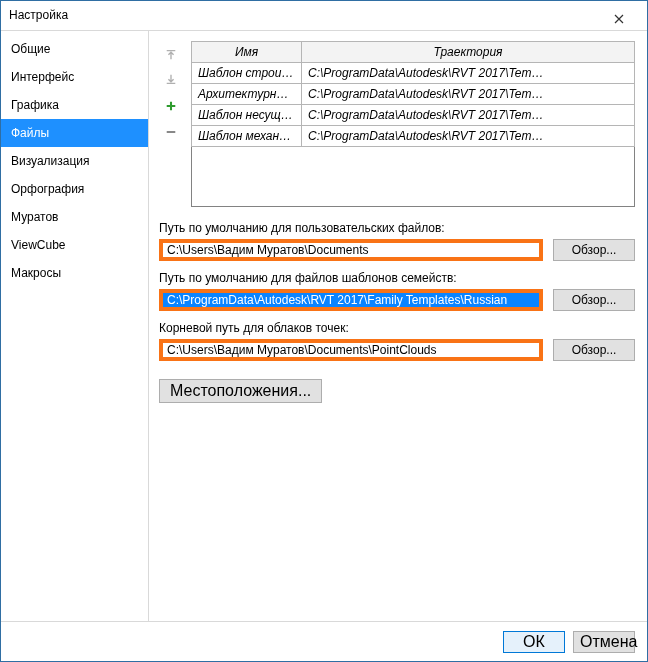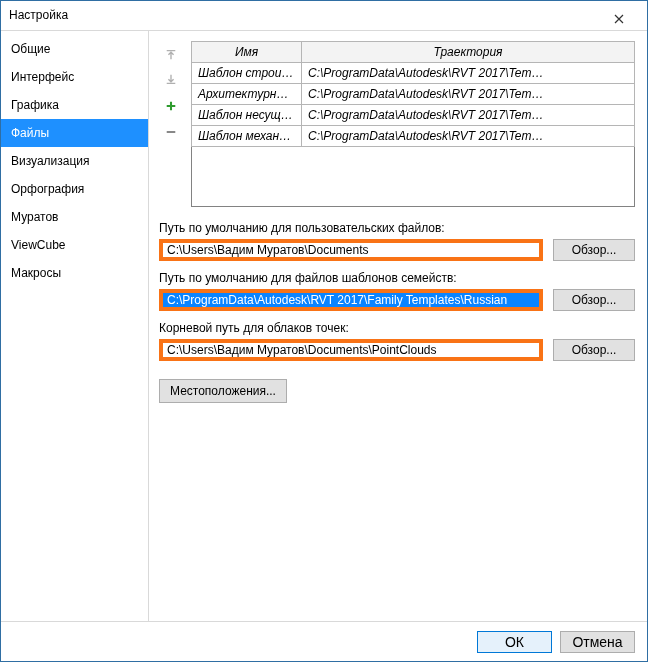--- a/index.html
+++ b/index.html
@@ -86,32 +86,32 @@
   }
   .path-row button {
     width: 82px; height: 22px;
     background: #e1e1e1; border: 1px solid #adadad;
     font-family: inherit; font-size: 12px;
   }
   .locations-btn {
     margin-top: 14px;
     height: 24px; padding: 0 10px;
     background: #e1e1e1; border: 1px solid #adadad;
-    font-family: inherit; font-size: 12px;
+    font-family: inherit; font-size: 16px;
   }
   .footer {
     border-top: 1px solid #d9d9d9;
     height: 40px;
     display: flex; align-items: center; justify-content: flex-end;
     gap: 8px; padding: 0 12px;
   }
   .footer button {
-    width: 75px; height: 22px;
+    width: 62px; height: 22px;
     background: #e1e1e1; border: 1px solid #adadad;
-    font-family: inherit; font-size: 14px;
+    font-family: inherit; font-size: 16px;
   }
   .footer button.default {
     background: #e5f1fb; border: 1px solid #0078d7;
   }
 </style>
 </head>
 <body>
 
 <div class="window">
 

